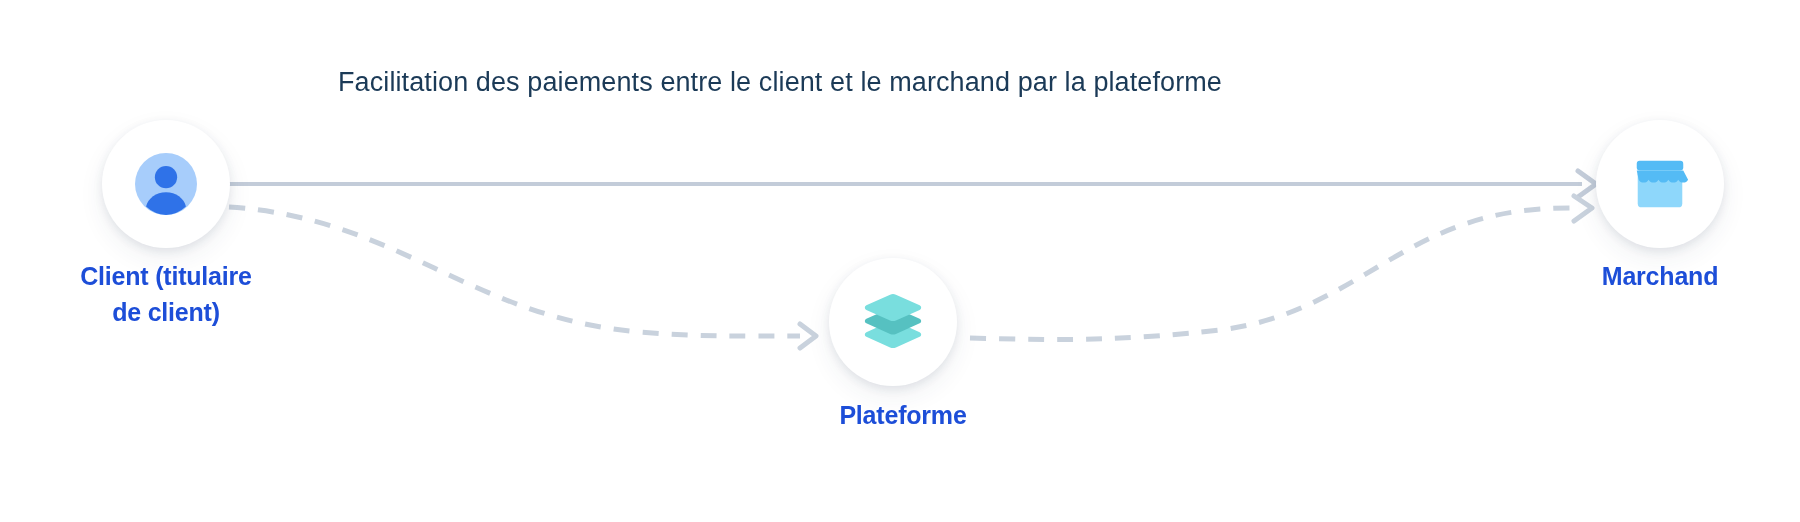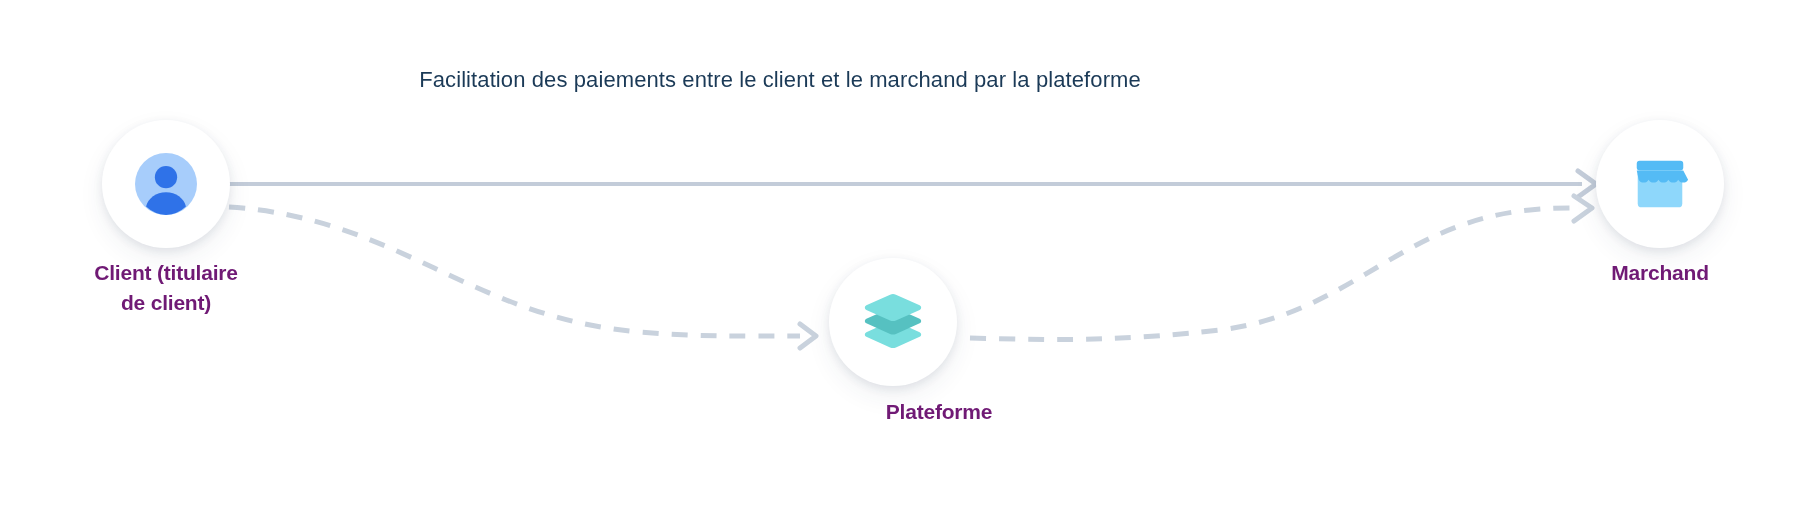--- a/index.html
+++ b/index.html
@@ -20,21 +20,21 @@
     overflow: hidden;
   }
 
   
   #diagram-title {
     position: absolute;
     left: 0;
     top: 66px;
     width: 1560px;
     text-align: center;
-    font-size: 22px;
+    font-size: 27px;
     font-weight: 400;
     color: #1b3a57;
     letter-spacing: 0.1px;
     line-height: 1.25;
     white-space: nowrap;
   }
 
   
   #connectors {
     position: absolute;
@@ -70,23 +70,23 @@
     width: 62px;
     height: 62px;
     display: block;
   }
 
   
   .node-label {
     position: absolute;
     transform: translateX(-50%);
     text-align: center;
-    font-size: 21px;
+    font-size: 25px;
     font-weight: 700;
-    color: #701a75;
+    color: #1d4ed8;
     line-height: 1.45;
     letter-spacing: -0.2px;
   }
   #label-client  { width: 320px; top: 258px; }
   #label-platform{ width: 320px; top: 397px; }
   #label-merchant{ width: 320px; top: 258px; }
 </style>
 </head>
 <body>
 
@@ -125,21 +125,21 @@
       <svg class="node-icon" viewBox="0 0 64 64">
 
         <path d="M4.5 42.5 L29 31.6a7.4 7.4 0 0 1 6 0l24.5 10.9a2.6 2.6 0 0 1 0 4.8L35 58.2a7.4 7.4 0 0 1-6 0L4.5 47.3a2.6 2.6 0 0 1 0-4.8Z" fill="#79dede"></path>
 
         <path d="M4.5 28.6 L29 17.7a7.4 7.4 0 0 1 6 0l24.5 10.9a2.6 2.6 0 0 1 0 4.8L35 44.3a7.4 7.4 0 0 1-6 0L4.5 33.4a2.6 2.6 0 0 1 0-4.8Z" fill="#56c1c1"></path>
 
         <path d="M4.5 14.7 L29 3.8a7.4 7.4 0 0 1 6 0l24.5 10.9a2.6 2.6 0 0 1 0 4.8L35 30.4a7.4 7.4 0 0 1-6 0L4.5 19.5a2.6 2.6 0 0 1 0-4.8Z" fill="#79dede"></path>
       </svg>
     </div>
   </div>
-  <div class="node-label" id="label-platform" style="left:939px;">
+  <div class="node-label" id="label-platform" style="left:903px;">
     <div>Plateforme</div>
   </div>
 
   <div class="node" style="left:1660px; top:184px;">
     <div class="node-circle">
       <svg class="node-icon" viewBox="0 0 64 64">
 
         <rect x="8" y="8" width="48" height="10" rx="3" fill="#54bbf5"></rect>
 
         <rect x="9" y="18" width="46" height="38" rx="4" fill="#8ed7fb"></rect>

